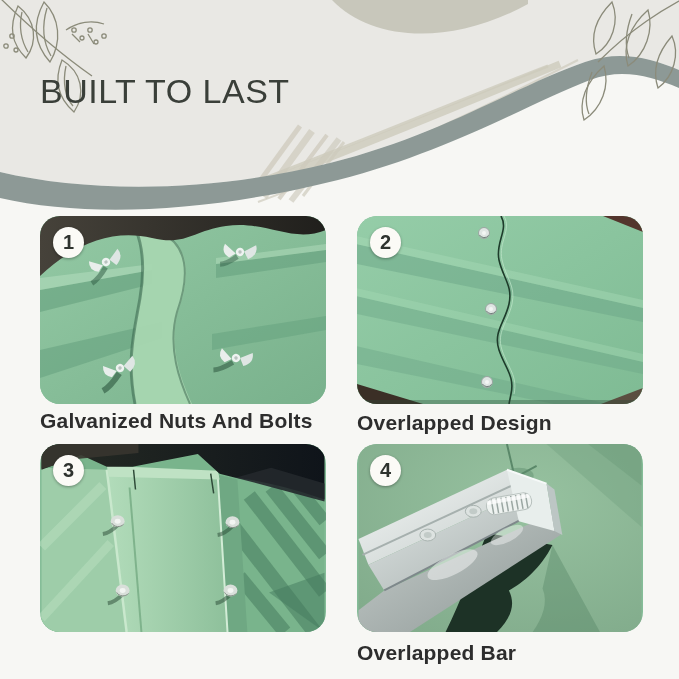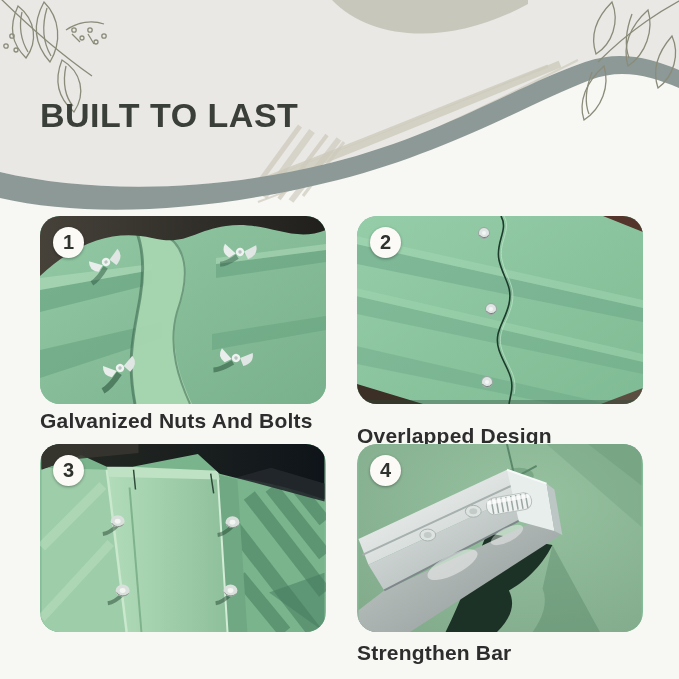--- a/index.html
+++ b/index.html
@@ -13,23 +13,23 @@
     --brush-stroke:#cdcabc;
   }
   html,body{margin:0;padding:0;background:#fff;}
   .stage{
     position:relative;width:679px;height:679px;overflow:hidden;
     background:var(--page-background,#f7f7f4);
     font-family:"Liberation Sans",sans-serif;
   }
   .bg-svg{position:absolute;left:0;top:0;width:679px;height:679px;z-index:0;}
   .title{
-    position:absolute;left:40px;top:96px;z-index:3;margin:0;
+    position:absolute;left:40px;top:72px;z-index:3;margin:0;
     font-family:"Liberation Sans",sans-serif;
-    font-size:34px;font-weight:700;letter-spacing:.5px;
+    font-size:34px;font-weight:400;letter-spacing:.5px;
     color:var(--title-text,#3a3f39);
   }
   .feature{position:absolute;margin:0;z-index:2;}
   .photo{
     position:relative;width:286px;height:188px;border-radius:20px;overflow:hidden;
     background:var(--product-green,#85bd98);
   }
   .photo svg{position:absolute;left:0;top:0;width:100%;height:100%;display:block;}
   .badge{
     position:absolute;left:13px;top:11px;width:31px;height:31px;border-radius:50%;
@@ -39,21 +39,21 @@
   }
   .caption{
     position:absolute;width:286px;text-align:left;z-index:2;
     font-size:21px;font-weight:700;letter-spacing:.2px;color:var(--caption-text,#2d2d2d);
   }
   .f1{left:40px;top:216px;}
   .f2{left:357px;top:216px;}
   .f3{left:40px;top:444px;}
   .f4{left:357px;top:444px;}
   .cap1{left:40px;top:409px;}
-  .cap2{left:357px;top:424px;}
+  .cap2{left:357px;top:411px;}
   .cap3{left:40px;top:641px;}
   .cap4{left:357px;top:641px;}
 </style>
 </head>
 <body>
 
 <div class="stage">
 
   <svg class="bg-svg" viewBox="0 0 679 679" aria-hidden="true">
 
@@ -306,15 +306,15 @@
           <rect x="0" y="0" width="46" height="17" rx="8" fill="#eef2f0" stroke="#b7c0bd" stroke-width="1"></rect>
           <g stroke="#9aa6a2" stroke-width="1.5">
             <path d="M6,1 V16 M11,1 V16 M16,1 V16 M21,1 V16 M26,1 V16 M31,1 V16 M36,1 V16 M41,1 V16"></path>
           </g>
           <rect x="1" y="2" width="44" height="4" rx="2" fill="#ffffff" opacity=".7"></rect>
         </g>
       </svg>
       <span class="badge">4</span>
     </div>
   </figure>
-  <figcaption class="caption cap4">Strengthen Bar</figcaption>
+  <figcaption class="caption cap4">Overlapped Bar</figcaption>
 
 </div>
 
 </body></html>

